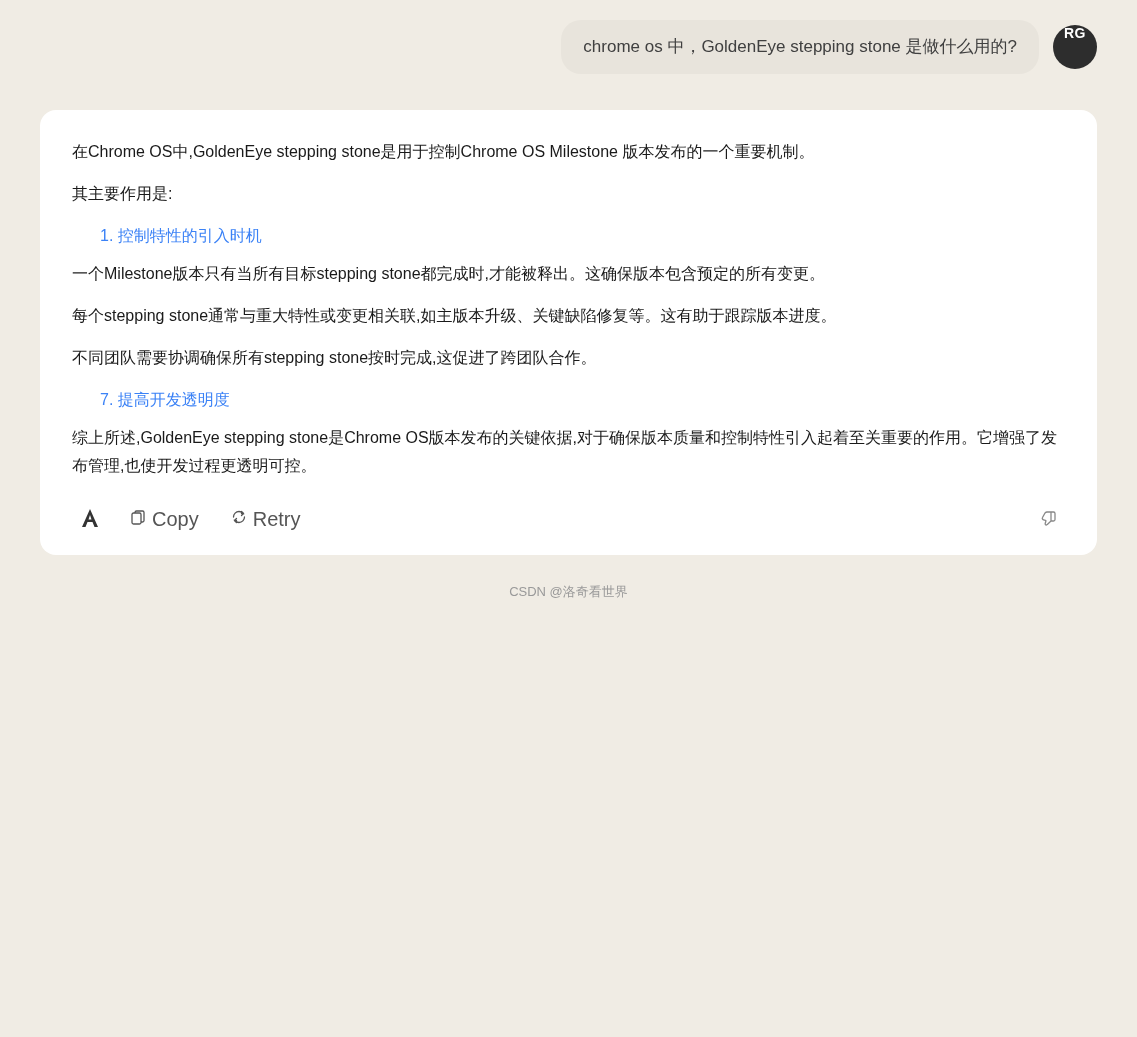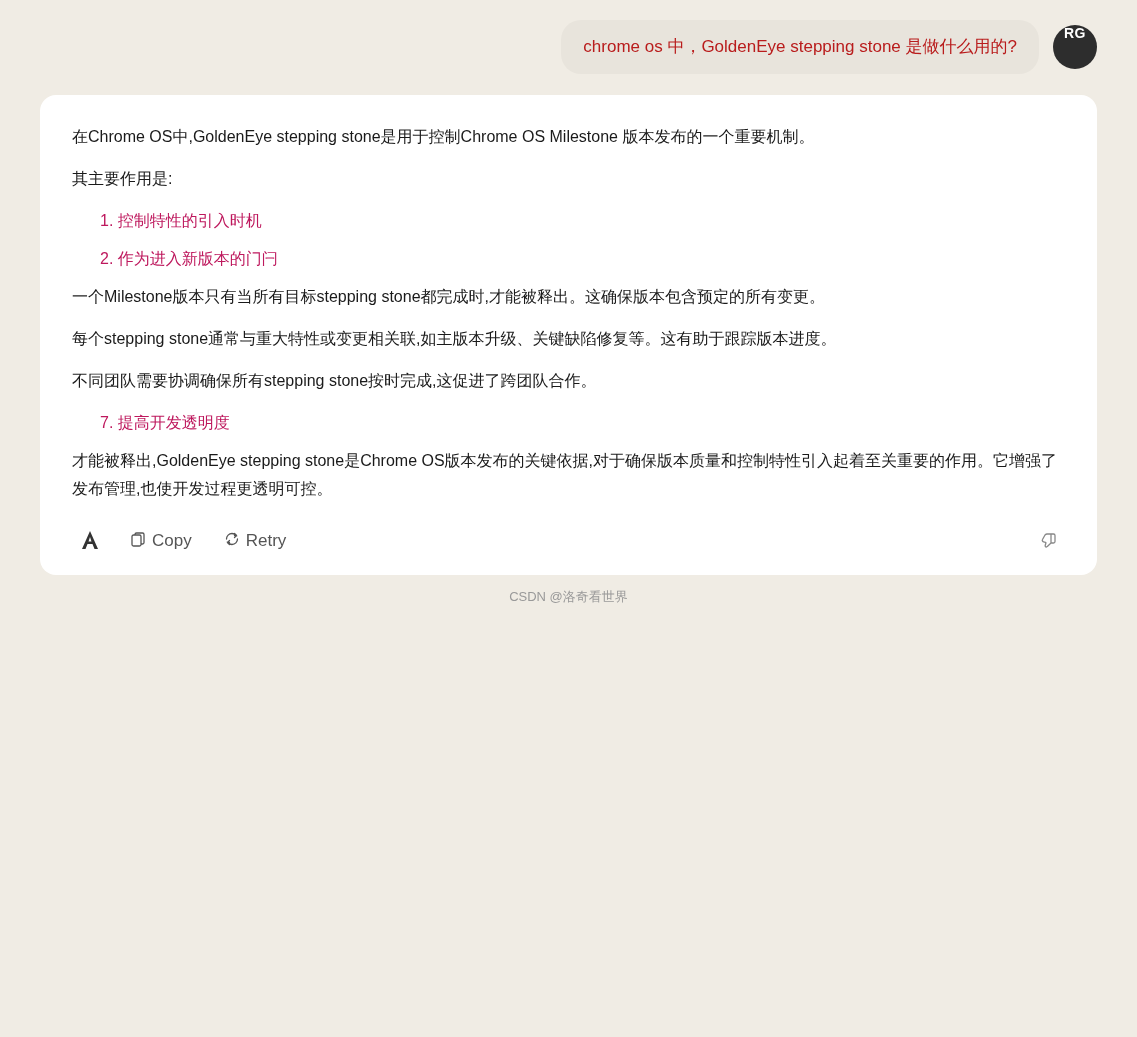--- a/index.html
+++ b/index.html
@@ -28,21 +28,21 @@
       padding: 0 40px;
       margin-bottom: 20px;
       gap: 14px;
     }
 
     .user-bubble {
       background-color: #e8e4dc;
       border-radius: 20px;
       padding: 14px 22px;
       font-size: 17px;
-      color: #b91c1c;
+      color: #404040;
       max-width: 700px;
       line-height: 1.5;
     }
 
     .user-avatar {
       width: 44px;
       height: 44px;
       border-radius: 50%;
       background-color: #2d2d2d;
       color: #ffffff;
@@ -50,21 +50,21 @@
       align-items: flex-start;
       justify-content: center;
       font-size: 14px;
       font-weight: 600;
       flex-shrink: 0;
       letter-spacing: 0.5px;
     }
 
     .ai-response-container {
       width: calc(100% - 80px);
-      margin: 1px 40px;
+      margin: 16px 40px;
       background-color: #ffffff;
       border-radius: 16px;
       padding: 28px 32px 16px 32px;
       position: relative;
     }
 
     .ai-response-content {
       font-size: 16px;
       color: #1a1a1a;
       line-height: 1.75;
@@ -72,41 +72,41 @@
 
     .ai-response-content p {
       margin-bottom: 14px;
     }
 
     .ai-response-content .section-title {
       padding-left: 28px;
       margin-bottom: 10px;
       font-size: 16px;
       font-weight: normal;
-      color: #be185d;
+      color: #3b82f6;
       line-height: 1.75;
     }
 
     .action-bar {
       display: flex;
       align-items: center;
       justify-content: space-between;
       margin-top: 10px;
       padding-top: 6px;
     }
 
     .action-btn {
       display: flex;
       align-items: center;
       gap: 6px;
       background: none;
       border: none;
       cursor: pointer;
       color: #555555;
-      font-size: 17px;
+      font-size: 20px;
       padding: 8px 14px;
       border-radius: 8px;
       transition: background-color 0.15s;
     }
 
     .action-btn .btn-icon {
       font-size: 16px;
       color: #666;
     }
 
@@ -174,34 +174,33 @@
   <div class="ai-response-container">
     <div class="ai-response-content">
 
       <p>在Chrome OS中,GoldenEye stepping stone是用于控制Chrome OS Milestone 版本发布的一个重要机制。</p>
 
       <p>其主要作用是:</p>
 
       <div class="section-title">1. 控制特性的引入时机</div>
 
 
-      <div class="section-title">2. 作为进入新版本的门闩</div>
 
       <p>一个Milestone版本只有当所有目标stepping stone都完成时,才能被释出。这确保版本包含预定的所有变更。</p>
 
 
       <p>每个stepping stone通常与重大特性或变更相关联,如主版本升级、关键缺陷修复等。这有助于跟踪版本进度。</p>
 
 
       <p>不同团队需要协调确保所有stepping stone按时完成,这促进了跨团队合作。</p>
 
       <div class="section-title">7. 提高开发透明度</div>
 
 
-      <p>才能被释出,GoldenEye stepping stone是Chrome OS版本发布的关键依据,对于确保版本质量和控制特性引入起着至关重要的作用。它增强了发布管理,也使开发过程更透明可控。</p>
+      <p>综上所述,GoldenEye stepping stone是Chrome OS版本发布的关键依据,对于确保版本质量和控制特性引入起着至关重要的作用。它增强了发布管理,也使开发过程更透明可控。</p>
     </div>
 
     <div class="action-bar">
       <div class="bottom-left">
 
         <div class="ai-icon-wrapper">
 
           <svg width="28" height="28" viewBox="0 0 28 28" fill="none" xmlns="http://www.w3.org/2000/svg">
             <path d="M14 4 L22 22 H18.5 L16.5 17 H11.5 L9.5 22 H6 L14 4 Z M14 10 L12.5 14.5 H15.5 Z" fill="#333333"></path>
           </svg>

